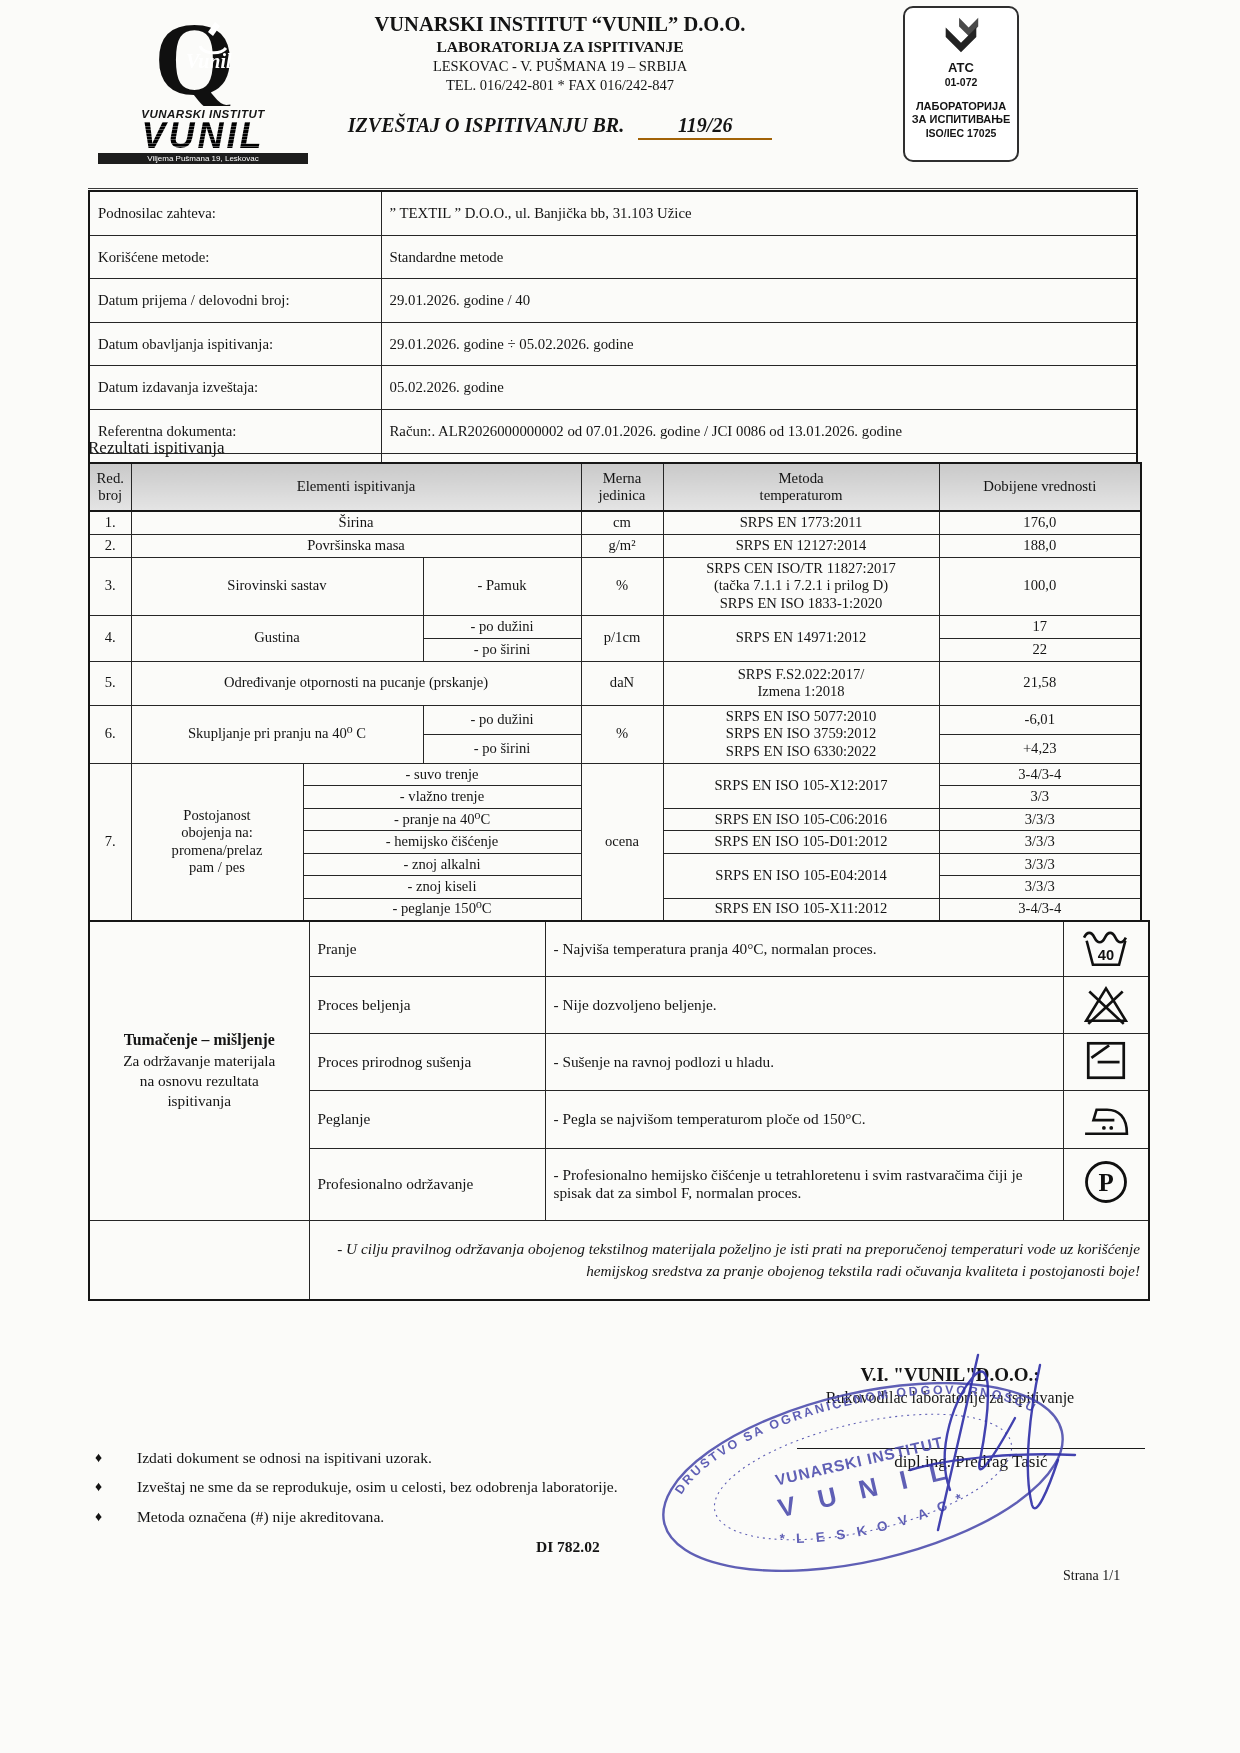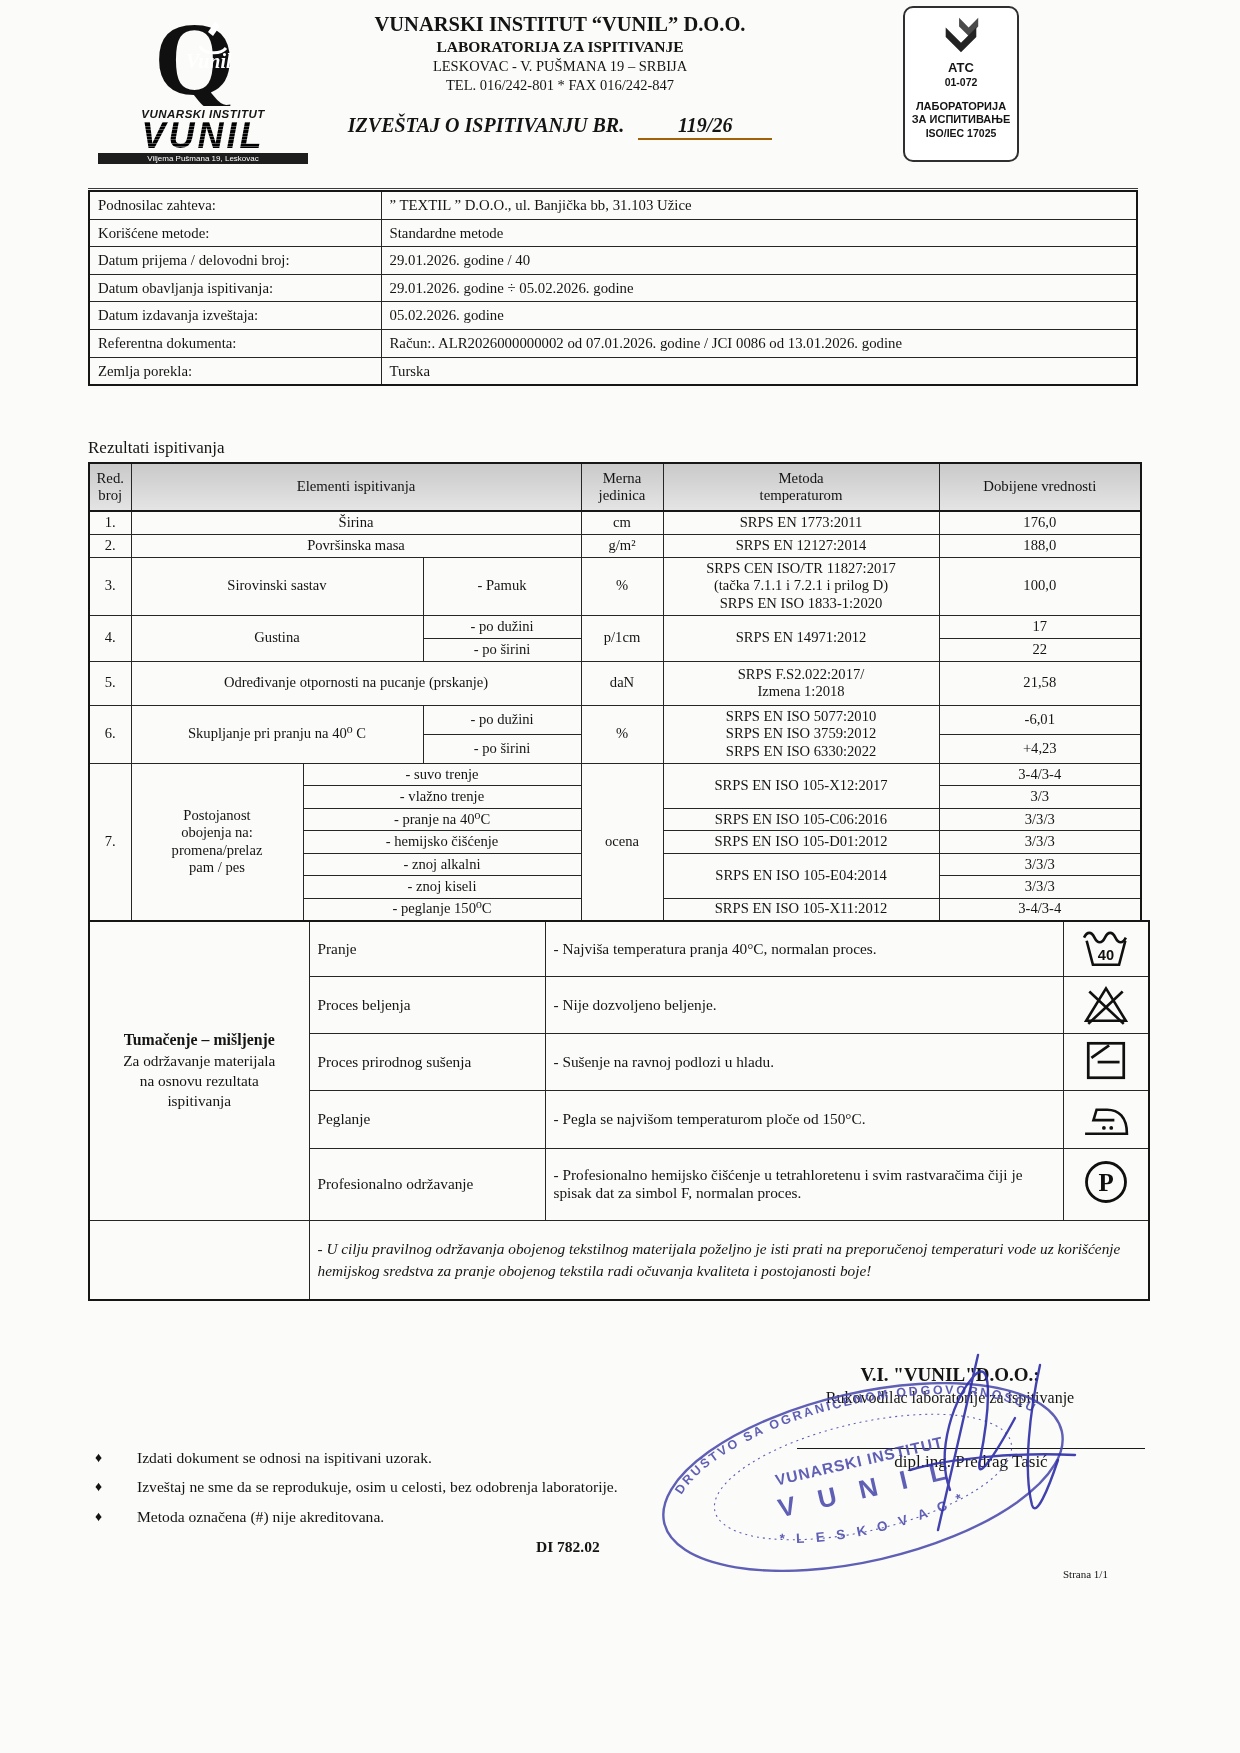--- a/index.html
+++ b/index.html
@@ -32,21 +32,21 @@
   .badge-org{font-size:13px;font-weight:bold;margin-top:-2px;}
   .badge-code{font-size:10.5px;font-weight:bold;margin-top:1px;}
   .badge-lab{font-size:11px;font-weight:bold;line-height:1.2;margin-top:12px;}
   .badge-std{font-size:10.5px;font-weight:bold;margin-top:1px;}
 
   
   .info-table{left:88px;top:190px;}
   .info-table table{border-collapse:collapse;table-layout:fixed;width:1048px;
                     border:2.6px solid #161616;box-shadow:0 0 0 1px #fbfbf9,0 -2px 0 0 #3a3a3a;}
   .info-table td{border:1.3px solid #262626;font-size:14.8px;height:18.6px;
-                 padding:4px 8px;line-height:1.12;overflow:hidden;white-space:nowrap;}
+                 padding:12px 8px;line-height:1.12;overflow:hidden;white-space:nowrap;}
 
   
   .sec-title{left:88px;top:438px;font-size:17px;}
   .tables{left:88px;top:462px;}
   table.res{border-collapse:collapse;table-layout:fixed;width:1052px;border:2.6px solid #161616;}
   table.res td{border:1.35px solid #262626;font-size:14.6px;padding:1px 5px;line-height:1.18;
                text-align:center;vertical-align:middle;overflow:hidden;}
   table.res tr.hdr td{background:linear-gradient(180deg,#c9c9c9,#e4e4e4);height:44px;
                       font-size:14.8px;border-bottom:2.2px solid #161616;}
   td.tl{text-align:left;padding-left:9px;}
@@ -54,35 +54,35 @@
 
   table.care{border-collapse:collapse;table-layout:fixed;width:1060px;border:2.8px solid #161616;
              margin-top:-2px;}
   table.care td{border:1.4px solid #262626;font-size:15.3px;vertical-align:middle;padding:2px 8px;}
   .care-label{text-align:center;line-height:1.3;}
   .care-title{font-weight:bold;font-size:15.8px;}
   .care-name{padding-left:12px;}
   .care-desc{padding-left:14px;}
   .sym-cell{text-align:center;padding:2px 0;}
   .care-note{font-style:italic;font-size:15.6px;padding:10px 24px 10px 60px;line-height:1.45;
-             border-bottom:2.8px solid #161616;}
+             border-bottom:2.8px solid #161616;text-align:right;}
 
   
   .sig-block{left:715px;top:1364px;width:470px;text-align:center;}
   .sig-company{font-size:19px;font-weight:bold;}
   .sig-role{font-size:16px;margin-top:3px;}
   .sig-line{left:797px;top:1448px;width:348px;border-top:1.6px solid #1a1a1a;}
   .sig-name{left:797px;top:1452px;width:348px;text-align:center;font-size:17px;}
   .stamp{left:648px;top:1382px;pointer-events:none;}
   .sig-strokes{left:880px;top:1340px;pointer-events:none;}
   .bullets{left:95px;top:1448px;width:600px;font-size:15.6px;}
   .bullet-row{display:flex;margin-bottom:9px;line-height:1.3;}
   .bullet-glyph{width:42px;flex:none;font-size:14px;padding-top:1px;}
   .doc-code{left:536px;top:1538px;font-weight:bold;font-size:15.5px;}
-  .page-label{left:1063px;top:1568px;font-size:11px;}
+  .page-label{left:1063px;top:1568px;font-size:14px;}
 </style>
 </head>
 <body>
 
 <div class="page">
 
   <div class="abs logo-block">
     <svg class="qlogo" width="150" height="100" viewBox="0 0 150 100">
       <text x="26" y="88" font-family="Liberation Serif, serif" font-weight="bold" font-size="104" fill="#101010">Q</text>
       <path d="M80 26 l7 -10 l5 4 l-7 10 z" fill="#fff"></path>

